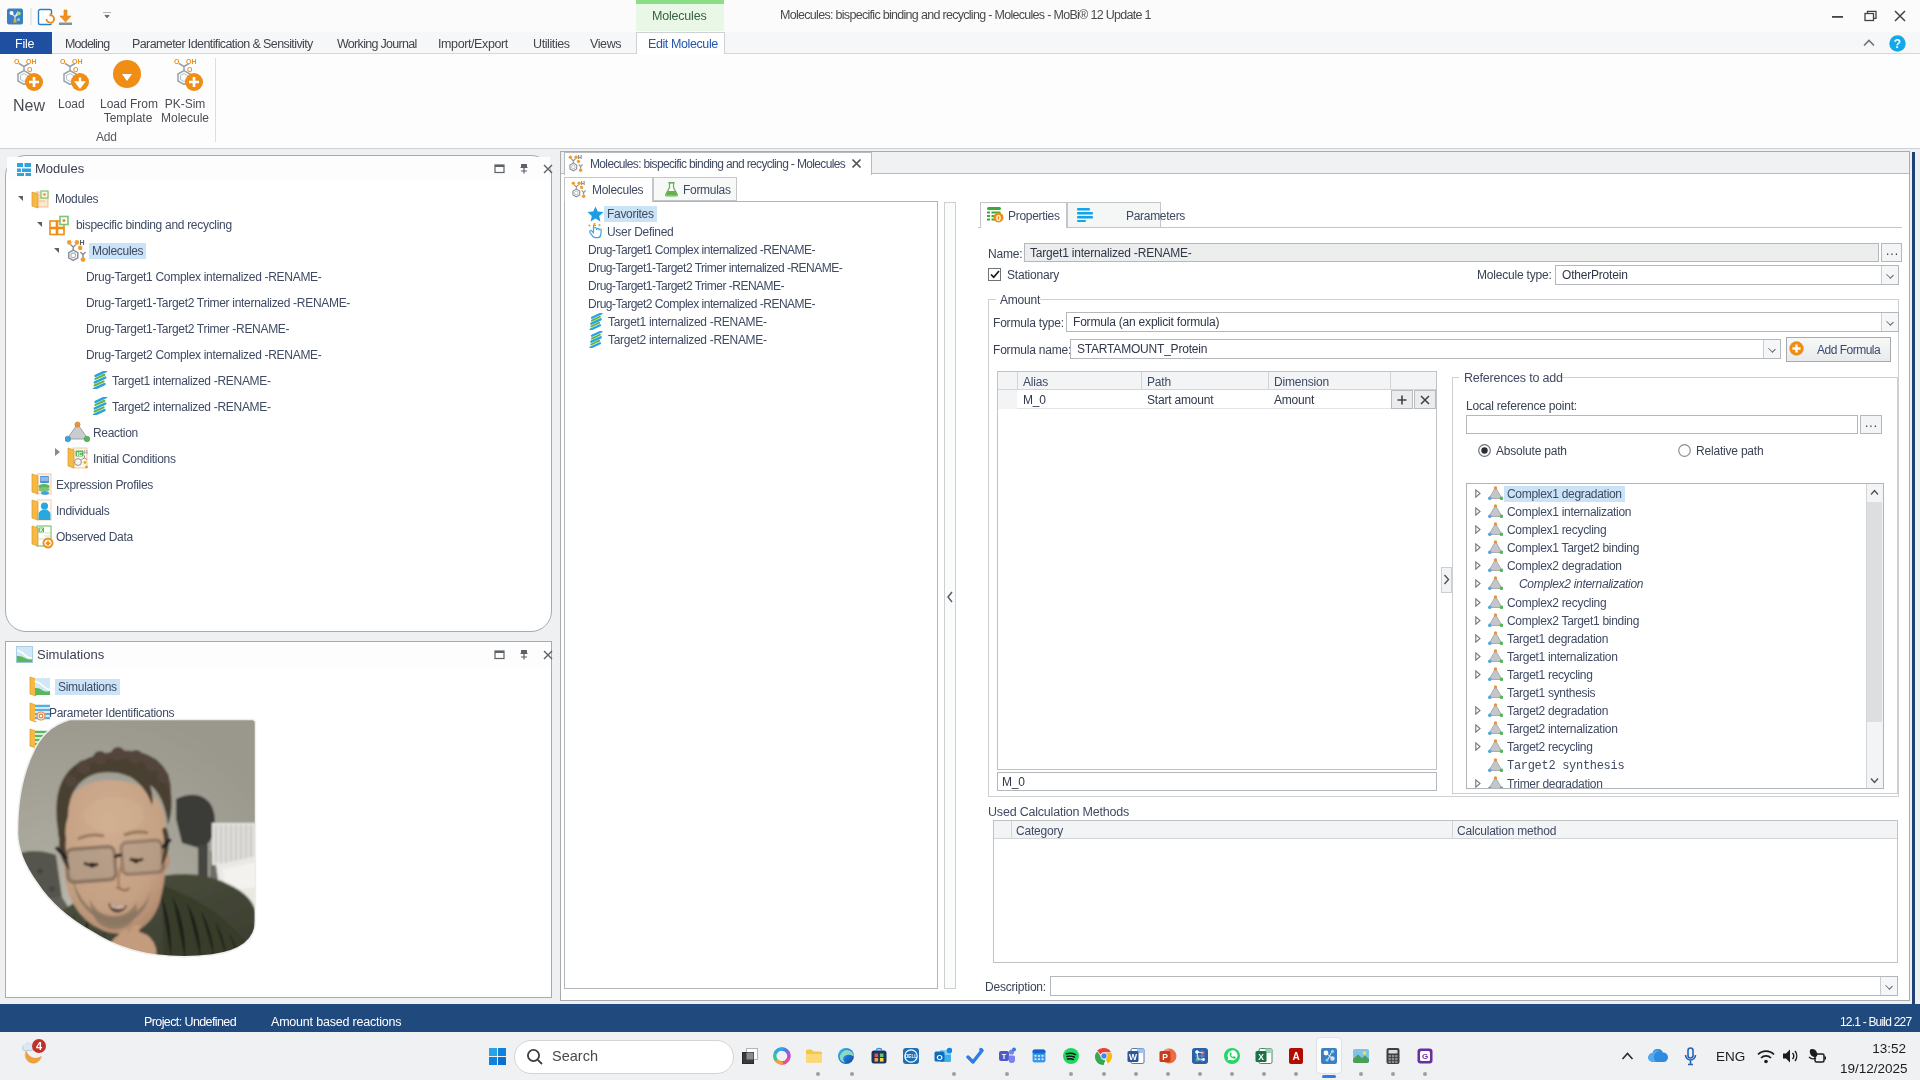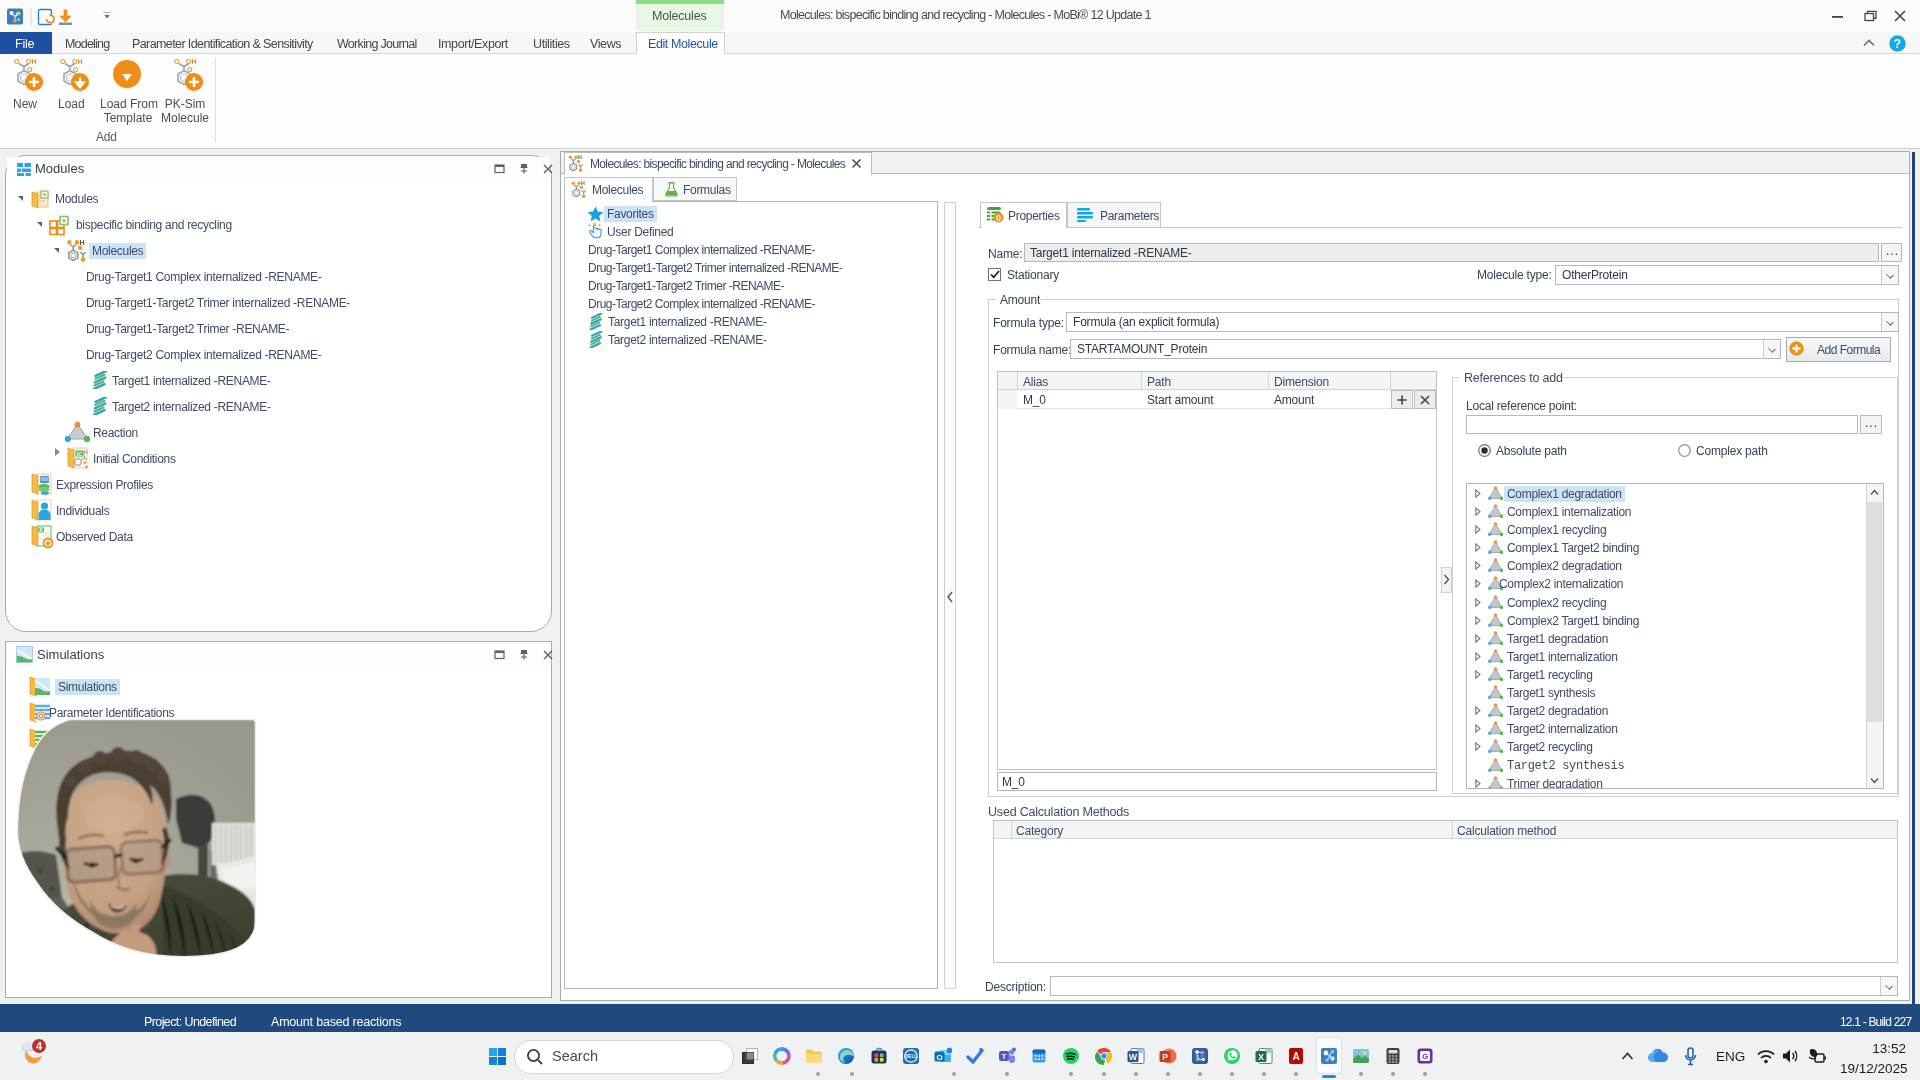--- a/index.html
+++ b/index.html
@@ -95,21 +95,21 @@
     <path d="M24,19 v10 M19,24 h10" stroke="#fff" stroke-width="2.6"></path>
   <use href="#mol" x="46" y="0"></use>
   <circle cx="70" cy="24" r="9" fill="#ef8d15"></circle>
     <path d="M70,19.5 v5 m0,0 h3.5 l-3.5,4.5 -3.5,-4.5 h3.5" stroke="#fff" stroke-width="2.4" fill="#fff"></path>
   <circle cx="117" cy="16" r="14" fill="#ef8d15"></circle>
     <path d="M117,8 v8 h5 l-5,7 -5,-7 h5 v-8 z" fill="#fff"></path>
   <use href="#mol" x="160" y="0"></use>
   <circle cx="184" cy="24" r="9" fill="#ef8d15"></circle>
     <path d="M184,19 v10 M179,24 h10" stroke="#fff" stroke-width="2.6"></path>
 </svg>
-<div class="tx" style="left:13px;top:97px;font-size:12px;color:#4a4e54;">New</div>
+<div class="tx" style="left:13px;top:97px;font-size:16px;color:#4a4e54;">New</div>
 <div class="tx" style="left:58px;top:97px;font-size:12px;color:#4a4e54;">Load</div>
 <div class="tx" style="left:100px;top:97px;font-size:12px;color:#4a4e54;text-align:center;width:56px;">Load From<br>Template</div>
 <div class="tx" style="left:157px;top:97px;font-size:12px;color:#4a4e54;text-align:center;width:56px;">PK-Sim<br>Molecule</div>
 
 <div class="panel" style="left:5px;top:155px;width:547px;height:477px;border-radius:21px;">
   <div class="phead">
     <svg class="a" style="left:9px;top:4px;" width="16" height="16" viewBox="0 0 16 16">
         <rect x="1" y="2" width="6" height="4" fill="#2ea3e0"></rect>
         <rect x="8.5" y="2" width="6.5" height="4" fill="#2ea3e0"></rect>
         <rect x="1" y="7.5" width="4" height="3.5" fill="#2ea3e0"></rect>
@@ -466,21 +466,21 @@
   </svg>
 
 <div class="a" style="left:978px;top:227px;width:924px;height:1px;background:#c3c6c9;"></div>
 <div class="a" style="left:1067px;top:202px;width:94px;height:26px;background:#f5f6f6;border:1px solid #c3c6c9;"></div>
 <svg class="a" style="left:1077px;top:208px;" width="16" height="14" viewBox="0 0 16 14">
     <rect x="0" y="0" width="13" height="2.6" rx="1" fill="#13a5e8"></rect>
     <rect x="0" y="4" width="16" height="2.6" rx="1" fill="#13a5e8"></rect>
     <rect x="0" y="8" width="16" height="2.6" rx="1" fill="#13a5e8"></rect>
     <rect x="0" y="12" width="9" height="2" rx="1" fill="#13a5e8"></rect>
   </svg>
-<div class="tx" style="left:1100px;top:209px;font-size:12px;color:#3f4a63;letter-spacing:-0.3px;">Parameters</div>
+<div class="tx" style="left:1126px;top:209px;font-size:12px;color:#3f4a63;letter-spacing:-0.3px;">Parameters</div>
 <div class="a" style="left:980px;top:202px;width:87px;height:26px;background:#fff;border:1px solid #c3c6c9;border-bottom:none;"></div>
 <svg class="a" style="left:987px;top:207px;" width="17" height="16" viewBox="0 0 17 16">
     <rect x="0" y="0" width="14" height="3" rx="1.5" fill="#3aaa35"></rect>
     <rect x="0" y="4.5" width="3" height="2" fill="#3aaa35"></rect>
     <rect x="4.5" y="4.5" width="9" height="2" fill="#3aaa35"></rect>
     <rect x="0" y="8" width="3" height="2" fill="#3aaa35"></rect>
     <rect x="4.5" y="8" width="9" height="2" fill="#3aaa35"></rect>
     <rect x="0" y="11.5" width="3" height="2" fill="#3aaa35"></rect>
     <rect x="4.5" y="11.5" width="9" height="2" fill="#3aaa35"></rect>
     <circle cx="11.5" cy="10.5" r="5" fill="#ef8d15"></circle>
@@ -564,21 +564,21 @@
 <div class="fld dots" style="left:1860px;top:415px;width:22px;height:19px;background:#f3f4f5;"></div>
 
 <svg class="a" style="left:1478px;top:444px;" width="13" height="13" viewBox="0 0 13 13">
     <circle cx="6.5" cy="6.5" r="5.8" fill="#fff" stroke="#6e7377" stroke-width="1.2"></circle>
     <circle cx="6.5" cy="6.5" r="3.2" fill="#2b2f33"></circle>
   </svg>
 <div class="lbl" style="left:1496px;top:444px;">Absolute path</div>
 <svg class="a" style="left:1678px;top:444px;" width="13" height="13" viewBox="0 0 13 13">
     <circle cx="6.5" cy="6.5" r="5.8" fill="#fff" stroke="#8b9095" stroke-width="1.2"></circle>
   </svg>
-<div class="lbl" style="left:1696px;top:444px;">Complex path</div>
+<div class="lbl" style="left:1696px;top:444px;">Relative path</div>
 <div class="lbl" style="left:1542px;top:467px;margin-top:20px;">Possible referenced objects:</div>
 
 <div class="a" style="left:1466px;top:483px;width:418px;height:306px;background:#fff;border:1px solid #b2b5b8;"></div>
 <div class="a" style="left:1866px;top:484px;width:17px;height:304px;background:#f3f4f5;border-left:1px solid #d2d5d7;"></div>
 <svg class="a" style="left:1870px;top:489px;" width="9" height="7" viewBox="0 0 9 7">
     <path d="M1,5.5 L4.5,1.5 L8,5.5" fill="none" stroke="#4d5156" stroke-width="1.3"></path>
   </svg>
 <svg class="a" style="left:1870px;top:777px;" width="9" height="7" viewBox="0 0 9 7">
     <path d="M1,1.5 L4.5,5.5 L8,1.5" fill="none" stroke="#4d5156" stroke-width="1.3"></path>
   </svg>
@@ -647,21 +647,21 @@
 <div class="a" style="left:0;top:90px;width:398px;height:18px;">
       <svg class="a" style="left:8px;top:5px;" width="6" height="9" viewBox="0 0 6 9">
         <path d="M0.8,0.8 L5,4.5 L0.8,8.2 Z" fill="none" stroke="#72777d" stroke-width="1.1"></path>
       </svg>
       <svg class="a" style="left:21px;top:2px;" width="15" height="14" viewBox="0 0 15 14">
         <path d="M7.5,1.5 L14,12.5 H1 Z" fill="#c3c7cb" stroke="#9aa0a6" stroke-width="0.8"></path>
         <circle cx="7.5" cy="2" r="1.7" fill="#e8943c"></circle>
         <circle cx="1.8" cy="12.3" r="1.8" fill="#5aa7d8"></circle>
         <circle cx="13.4" cy="12.3" r="1.8" fill="#58b65c"></circle>
       </svg>
-      <div class="trow" style="left:32px;top:3px;">Complex2 internalization</div>
+      <div class="trow" style="left:52px;top:3px;font-style:italic;">Complex2 internalization</div>
     </div>
 <div class="a" style="left:0;top:109px;width:398px;height:18px;">
       <svg class="a" style="left:8px;top:5px;" width="6" height="9" viewBox="0 0 6 9">
         <path d="M0.8,0.8 L5,4.5 L0.8,8.2 Z" fill="none" stroke="#72777d" stroke-width="1.1"></path>
       </svg>
       <svg class="a" style="left:21px;top:2px;" width="15" height="14" viewBox="0 0 15 14">
         <path d="M7.5,1.5 L14,12.5 H1 Z" fill="#c3c7cb" stroke="#9aa0a6" stroke-width="0.8"></path>
         <circle cx="7.5" cy="2" r="1.7" fill="#e8943c"></circle>
         <circle cx="1.8" cy="12.3" r="1.8" fill="#5aa7d8"></circle>
         <circle cx="13.4" cy="12.3" r="1.8" fill="#58b65c"></circle>

